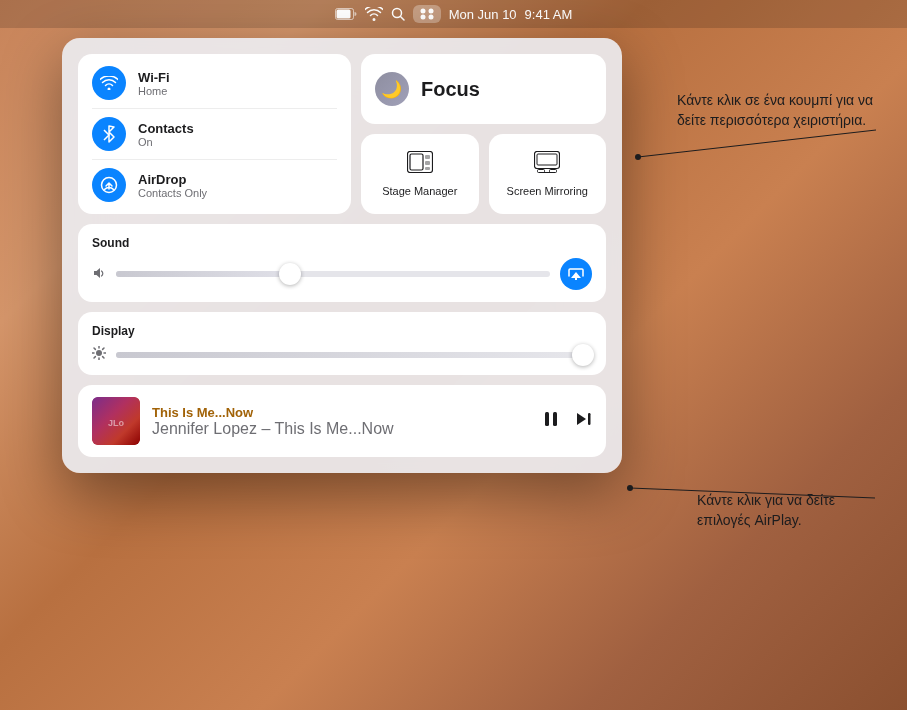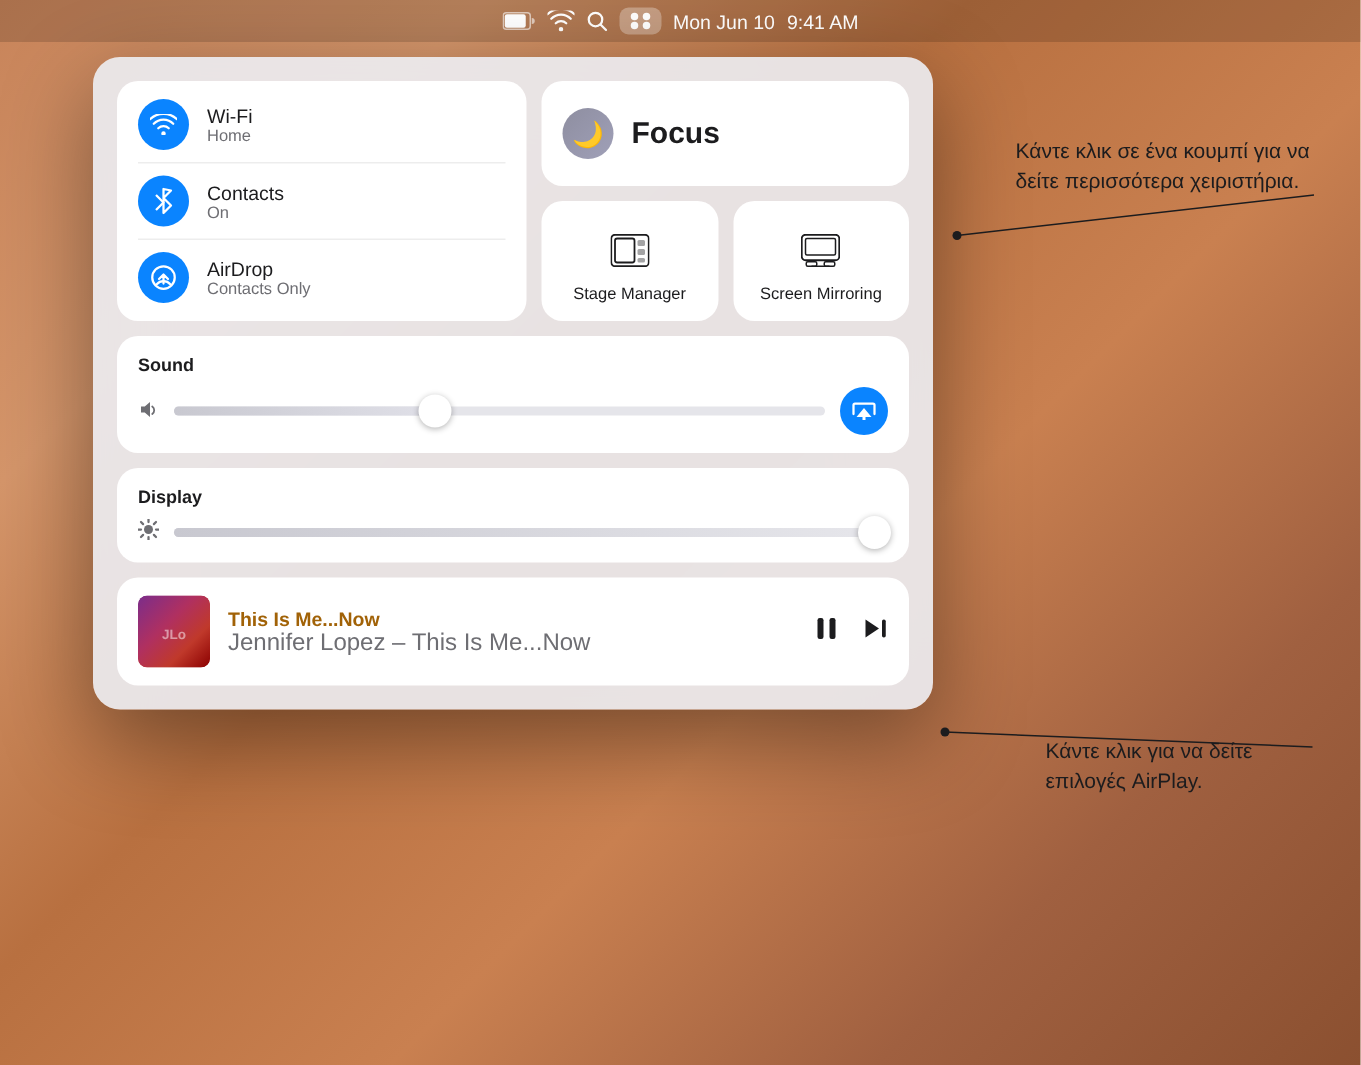--- a/index.html
+++ b/index.html
@@ -99,21 +99,21 @@
       color: white;
       flex-shrink: 0;
     }
     .tile-icon.wifi { background: #0a84ff; }
     .tile-icon.bluetooth { background: #0a84ff; }
     .tile-icon.airdrop { background: #0a84ff; }
 
     .tile-text { display: flex; flex-direction: column; }
     .tile-label {
       font-size: 13px;
-      font-weight: 400;
+      font-weight: 700;
       color: #1c1c1e;
     }
     .tile-sublabel {
       font-size: 11px;
       color: #6e6e73;
     }
 
     
     .tile-right {
       flex: 1;
@@ -153,21 +153,21 @@
       gap: 10px;
     }
     .tile-small {
       flex: 1;
       background: white;
       border-radius: 14px;
       padding: 12px;
       display: flex;
       flex-direction: column;
       align-items: center;
-      justify-content: flex-end;
+      justify-content: center;
       gap: 6px;
       cursor: pointer;
       min-height: 80px;
     }
     .tile-small-icon {
       font-size: 22px;
       color: #1c1c1e;
     }
     .tile-small-label {
       font-size: 11px;

